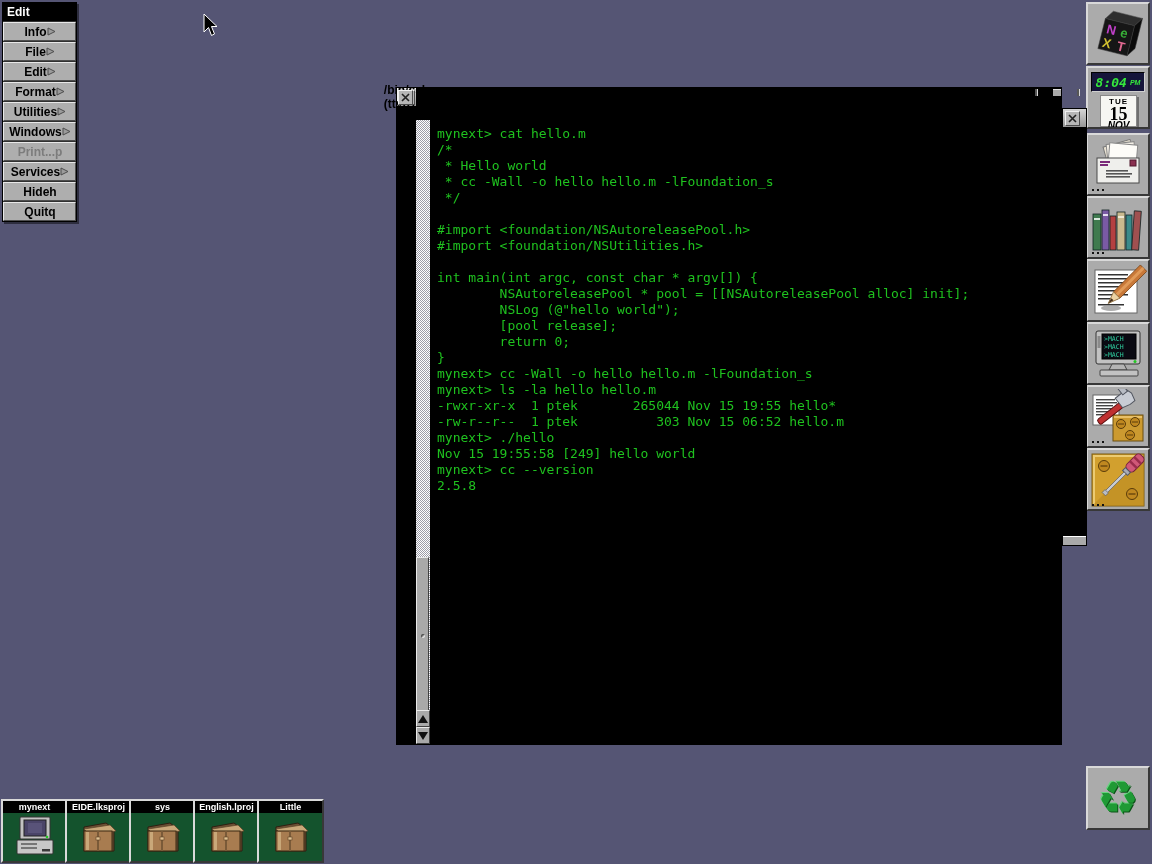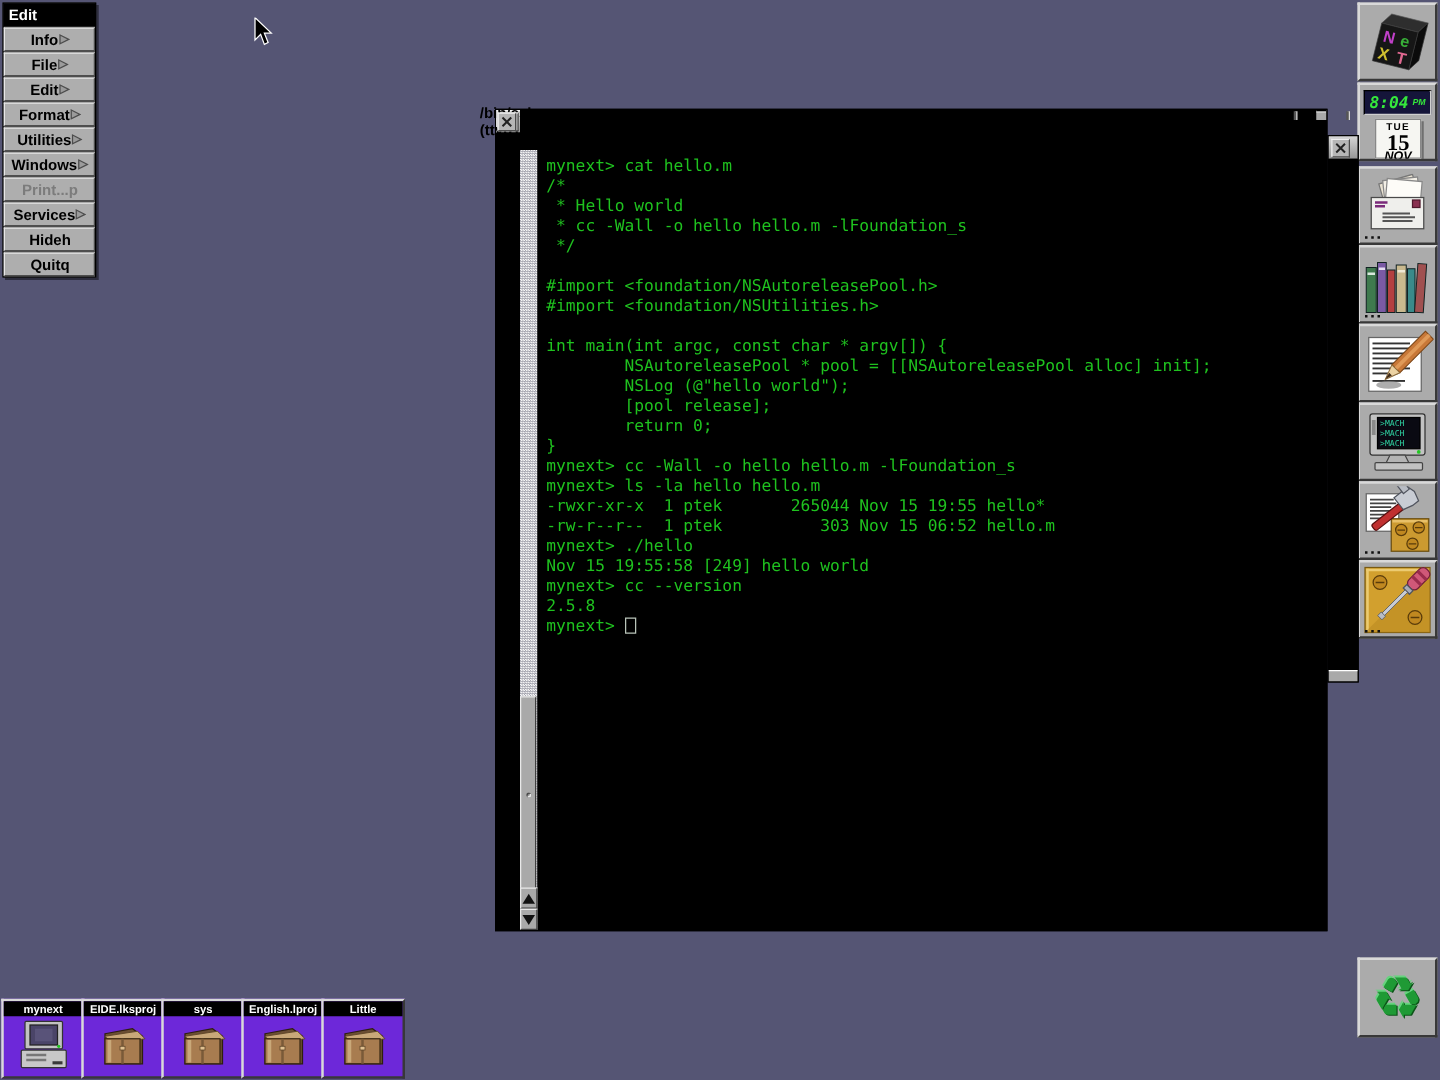--- a/index.html
+++ b/index.html
@@ -108,21 +108,21 @@
          display:flex; flex-direction:column; align-items:center; }
   .cal .wd { font-size:8px; font-weight:bold; letter-spacing:1px; line-height:9px; margin-top:1px;}
   .cal .dy { font-size:18px; font-weight:bold; line-height:16px; font-family:"Liberation Serif",serif; }
   .cal .mo { font-size:10px; font-weight:bold; font-style:italic; line-height:8px;
          font-family:Liberation Sans, sans-serif; }
 
   .recycler-glyph { font-size:46px; line-height:1; color:#1f9a35;
          text-shadow:1px 1px 0 #0c5418, -1px -1px 0 #67d37f; }
 
   
-  .miniwin { position:absolute; top:799px; width:67px; height:64px; background:#6d28d9;
+  .miniwin { position:absolute; top:799px; width:67px; height:64px; background:#14532d;
          border-top:2px solid #d9d9d9; border-left:2px solid #d9d9d9;
          border-right:2px solid #383838; border-bottom:2px solid #383838;
          display:flex; flex-direction:column; align-items:center; }
   .miniwin .mw-label { width:100%; height:12px; background:#000; color:#fff;
          font-size:9px; font-weight:bold; display:flex; align-items:center; justify-content:center;
          white-space:nowrap; overflow:hidden; }
   .miniwin .mw-icon { flex:1; display:flex; align-items:center; justify-content:center; }
 
   
   .cursor-arrow { position:absolute; left:203px; top:14px; z-index:50; }
@@ -246,21 +246,20 @@
         return 0;
 }
 mynext&gt; cc -Wall -o hello hello.m -lFoundation_s
 mynext&gt; ls -la hello hello.m
 -rwxr-xr-x  1 ptek       265044 Nov 15 19:55 hello*
 -rw-r--r--  1 ptek          303 Nov 15 06:52 hello.m
 mynext&gt; ./hello
 Nov 15 19:55:58 [249] hello world
 mynext&gt; cc --version
 2.5.8</pre>
-      <div class="term-line"><span>mynext&gt; </span><span class="term-cursor"></span></div>
     </div>
   </div>
 
   <div class="resizebar">
     <div class="notch l"></div>
     <div class="notch r"></div>
   </div>
 </div>
 
 <div class="tile" style="top:2px;">

